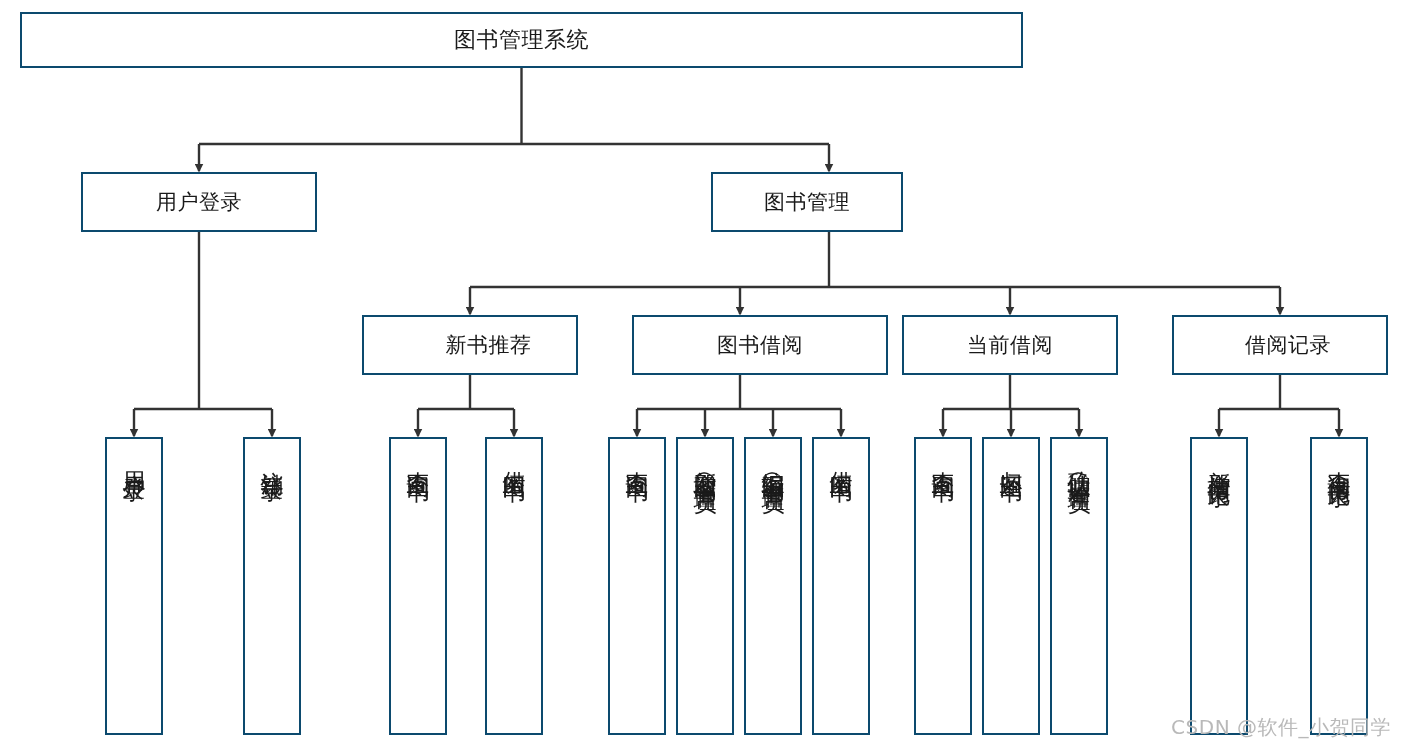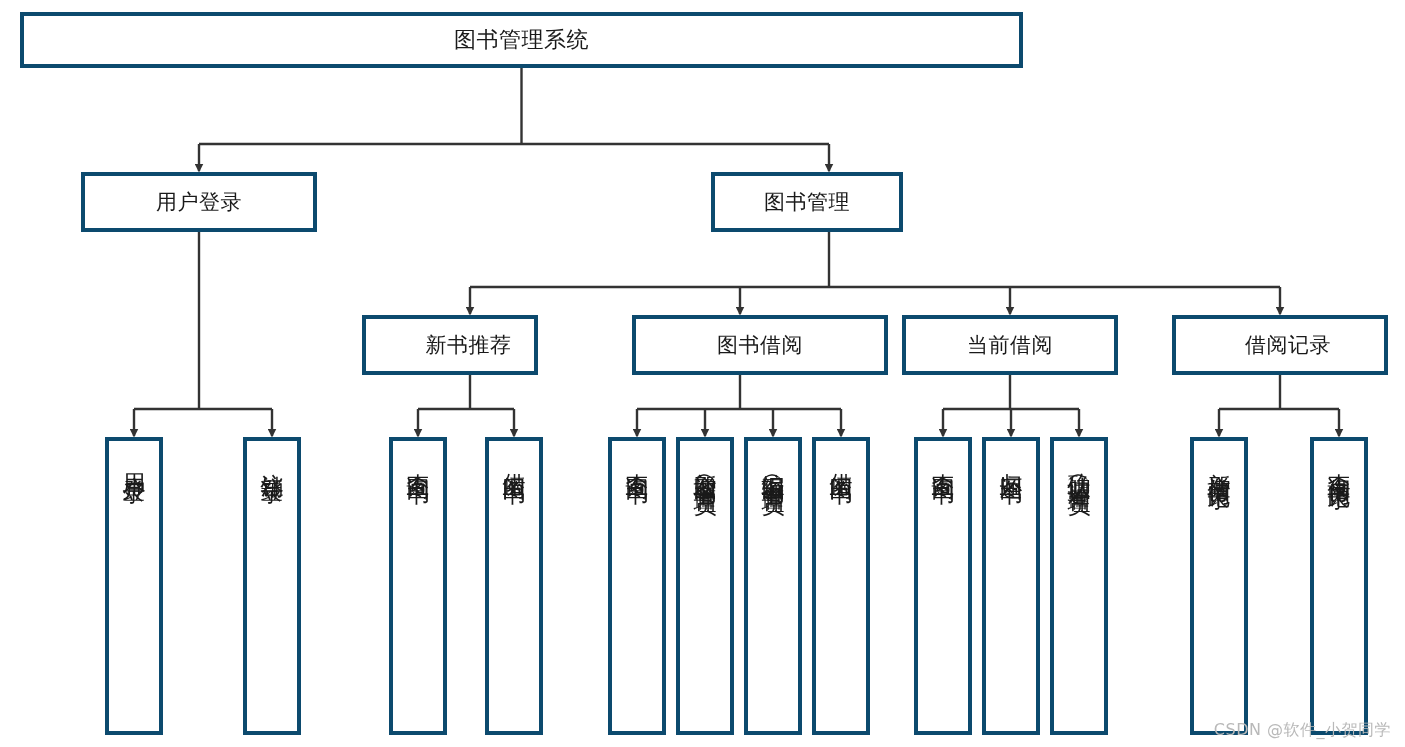--- a/index.html
+++ b/index.html
@@ -22,21 +22,21 @@
     position: absolute;
     left: 0;
     top: 0;
     width: 1405px;
     height: 747px;
   }
   .node {
     position: absolute;
     box-sizing: border-box;
     background: #ffffff;
-    border: 4px solid #0c4a6e;
+    border: 2px solid #0c4a6e;
     display: flex;
     align-items: center;
     justify-content: center;
     color: #1a1a1a;
   }
   .node .label {
     display: block;
     line-height: 1.08;
     letter-spacing: 0.5px;
     white-space: nowrap;
@@ -53,21 +53,21 @@
     writing-mode: vertical-rl;
     text-orientation: upright;
     font-size: 23px;
     letter-spacing: 3px;
   }
   .node.root .label { font-size: 22px; }
   .watermark {
     position: absolute;
     right: 14px;
     bottom: 6px;
-    font-size: 16px;
+    font-size: 20px;
     color: #b9b9b9;
     letter-spacing: 0.5px;
     white-space: nowrap;
     font-family: "DejaVu Sans", "Liberation Sans", sans-serif;
   }
 </style>
 </head>
 <body>
 
 <div id="canvas">
@@ -118,21 +118,21 @@
   <div id="node-layer">
       <div class="node horiz root" style="left: 20px; top: 12px; width: 1003px; height: 56px;">
         <span class="label">图书管理系统</span>
       </div>
       <div class="node horiz" style="left: 81px; top: 172px; width: 236px; height: 60px;">
         <span class="label">用户登录</span>
       </div>
       <div class="node horiz" style="left: 711px; top: 172px; width: 192px; height: 60px;">
         <span class="label">图书管理</span>
       </div>
-      <div class="node horiz" style="left: 362px; top: 315px; width: 176px; height: 60px; padding-left: 37px;">
+      <div class="node horiz" style="left: 362px; top: 315px; width: 216px; height: 60px; padding-left: 37px;">
         <span class="label">新书推荐</span>
       </div>
       <div class="node horiz" style="left: 632px; top: 315px; width: 256px; height: 60px;">
         <span class="label">图书借阅</span>
       </div>
       <div class="node horiz" style="left: 902px; top: 315px; width: 216px; height: 60px;">
         <span class="label">当前借阅</span>
       </div>
       <div class="node horiz" style="left: 1172px; top: 315px; width: 216px; height: 60px; padding-left: 16px;">
         <span class="label">借阅记录</span>

